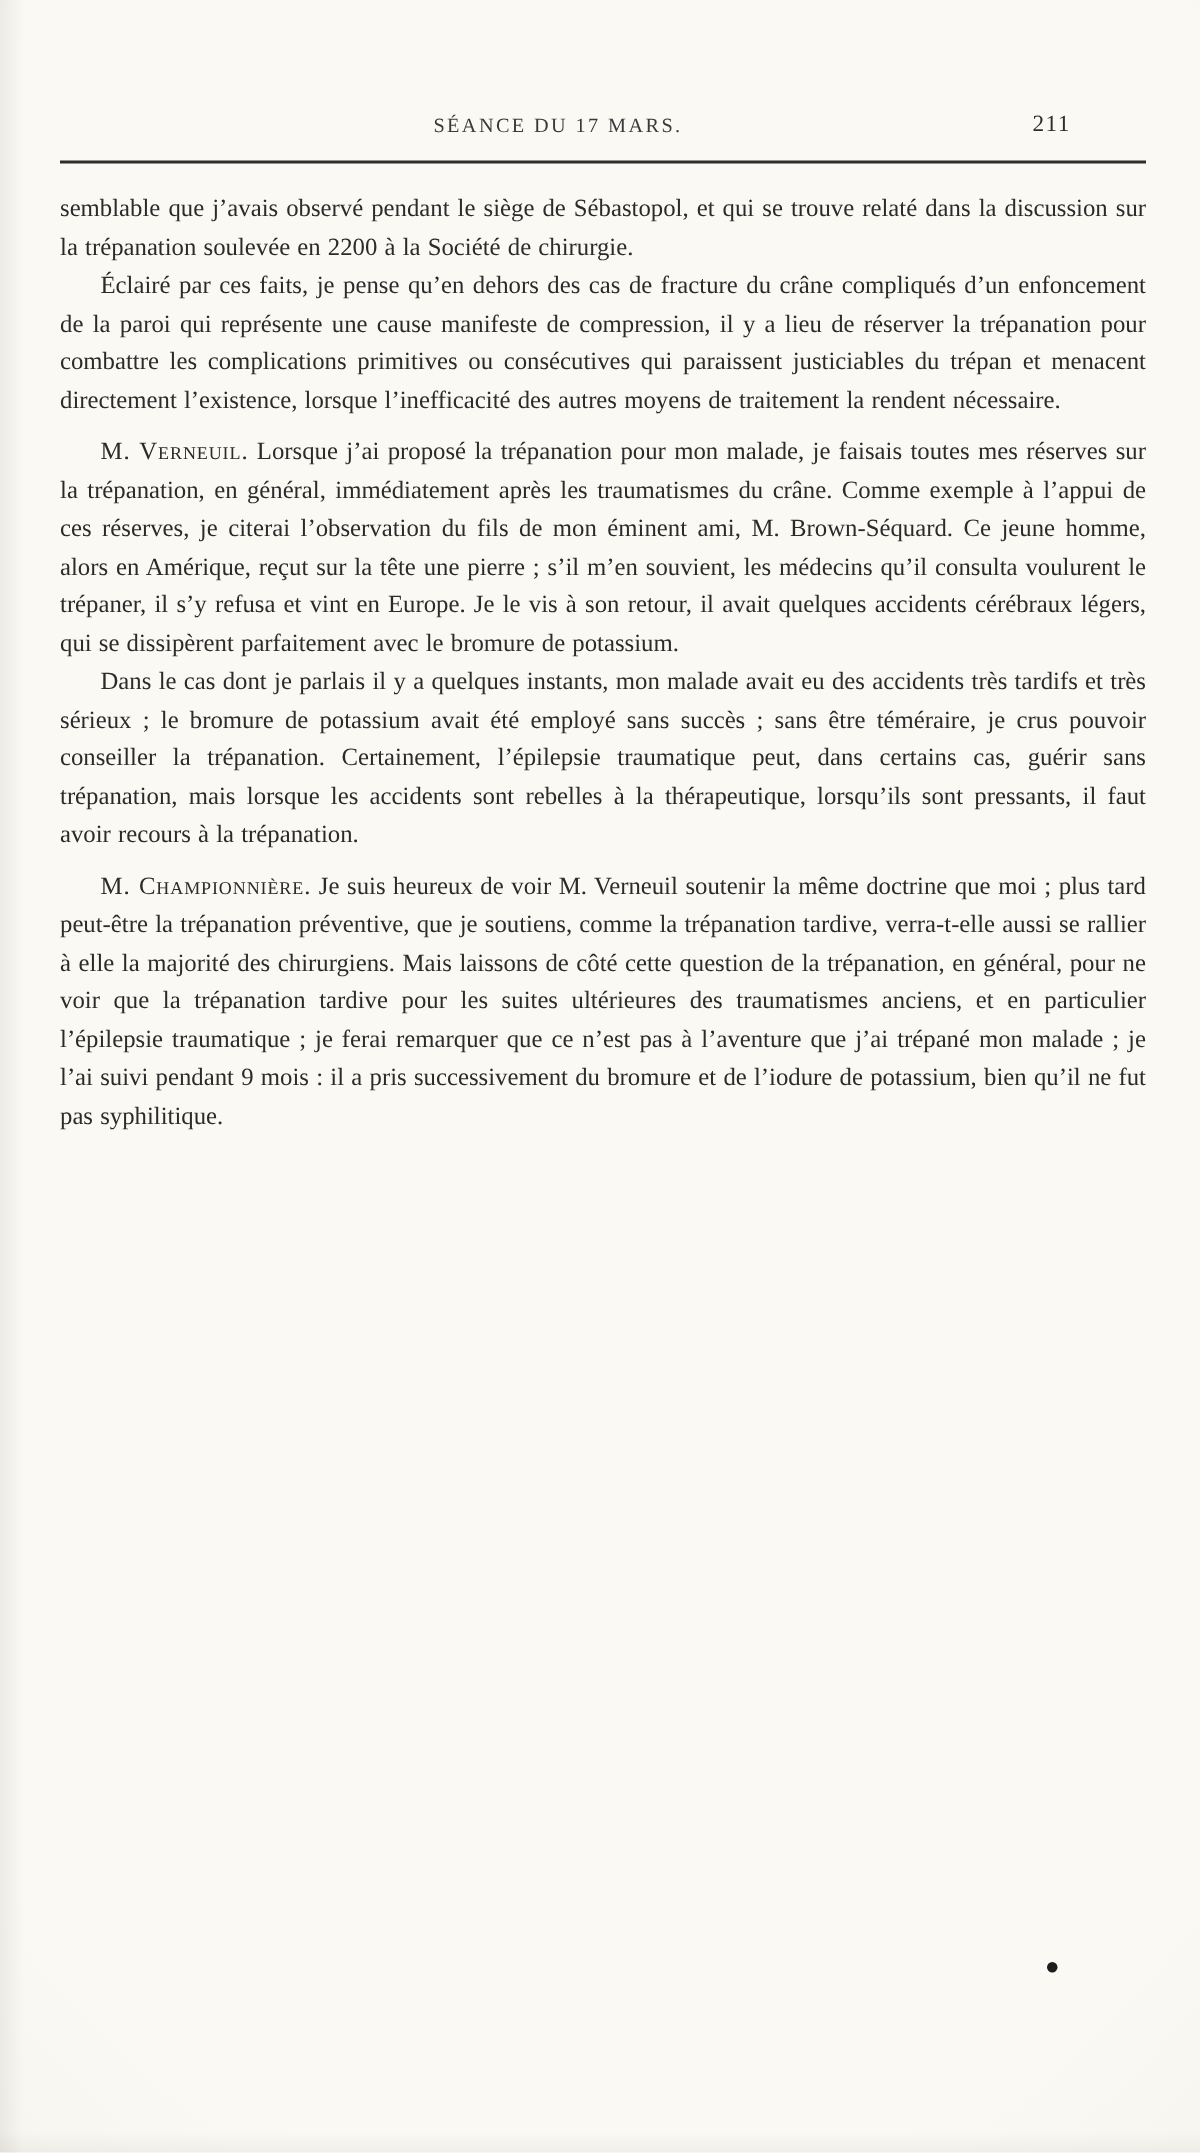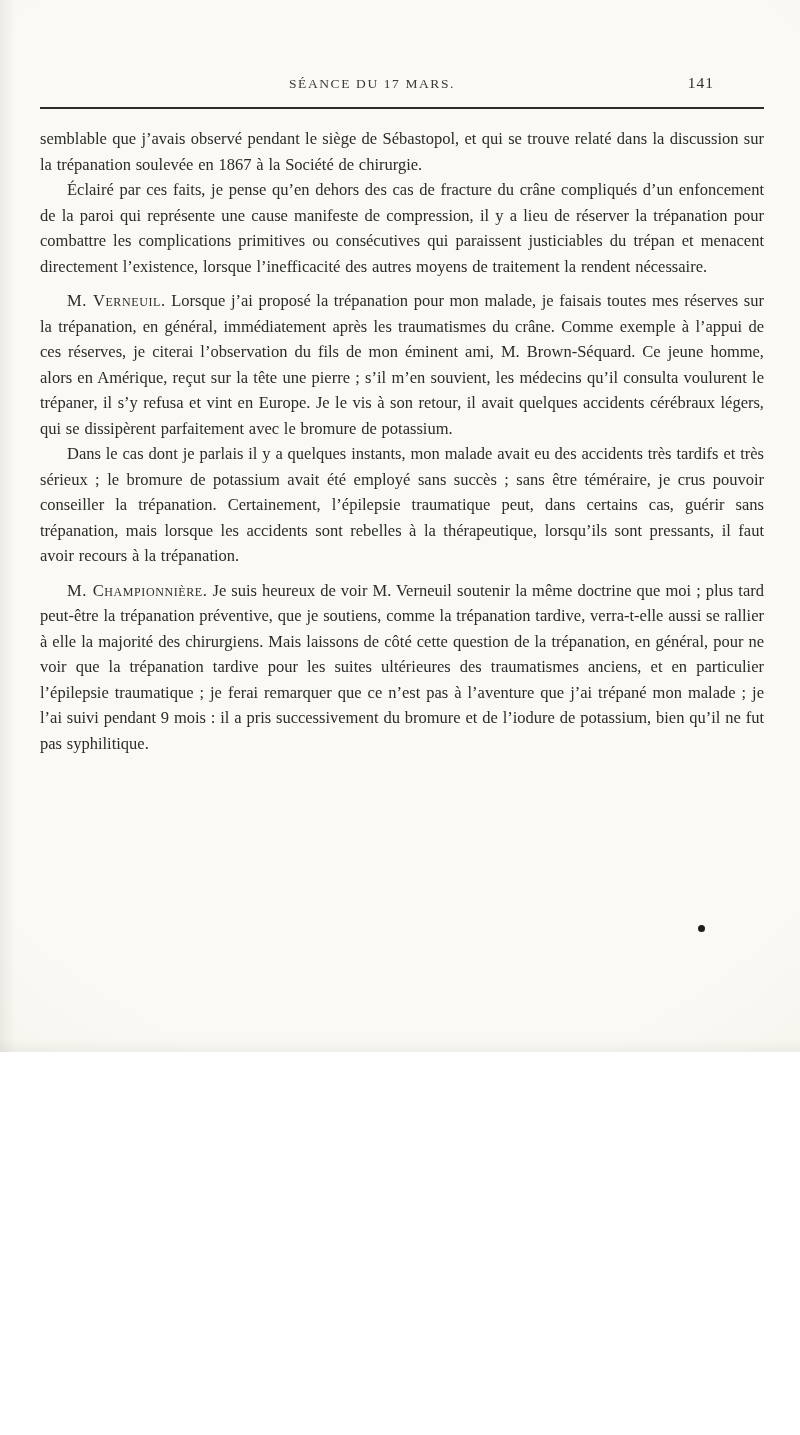--- a/index.html
+++ b/index.html
@@ -6,21 +6,21 @@
 
   html, body {
     width: 800px;
     height: 1435px;
     font-family: "Liberation Serif", "DejaVu Serif", serif;
   }
 
   .page {
     position: relative;
     width: 800px;
-    height: 1052px;
+    height: 1435px;
     padding: 76px 36px 0 40px;
     color: #2b2b2b;
     background:
       linear-gradient(90deg, rgba(60,55,45,0.07), rgba(60,55,45,0) 16px),
       linear-gradient(0deg, rgba(60,55,45,0.05), rgba(60,55,45,0) 14px),
       radial-gradient(130% 105% at 50% 45%, #faf9f4 55%, #eceade 100%);
     overflow: hidden;
   }
 
   
@@ -81,28 +81,28 @@
     background: #1d1d1d;
   }
 </style>
 </head>
 <body>
 
 <div class="page">
 
   <header class="page-header">
     <span class="running-title">SÉANCE DU 17 MARS.</span>
-    <span class="page-number">141</span>
+    <span class="page-number">211</span>
   </header>
 
   <hr class="header-rule">
 
   <main class="text-block">
 
-    <p class="para">semblable que j’avais observé pendant le siège de Sébastopol, et qui se trouve relaté dans la discussion sur la trépanation soulevée en 1867 à la Société de chirurgie.</p>
+    <p class="para">semblable que j’avais observé pendant le siège de Sébastopol, et qui se trouve relaté dans la discussion sur la trépanation soulevée en 2200 à la Société de chirurgie.</p>
 
     <p class="para indent">Éclairé par ces faits, je pense qu’en dehors des cas de fracture du crâne compliqués d’un enfoncement de la paroi qui représente une cause manifeste de compression, il y a lieu de réserver la trépanation pour combattre les complications primitives ou consécutives qui paraissent justiciables du trépan et menacent directement l’existence, lorsque l’inefficacité des autres moyens de traitement la rendent nécessaire.</p>
 
     <p class="para indent spaced"><span class="speaker">M. Verneuil.</span><span class="speech"> Lorsque j’ai proposé la trépanation pour mon malade, je faisais toutes mes réserves sur la trépanation, en général, immédiatement après les traumatismes du crâne. Comme exemple à l’appui de ces réserves, je citerai l’observation du fils de mon éminent ami, M. Brown-Séquard. Ce jeune homme, alors en Amérique, reçut sur la tête une pierre ; s’il m’en souvient, les médecins qu’il consulta voulurent le trépaner, il s’y refusa et vint en Europe. Je le vis à son retour, il avait quelques accidents cérébraux légers, qui se dissipèrent parfaitement avec le bromure de potassium.</span></p>
 
     <p class="para indent">Dans le cas dont je parlais il y a quelques instants, mon malade avait eu des accidents très tardifs et très sérieux ; le bromure de potassium avait été employé sans succès ; sans être téméraire, je crus pouvoir conseiller la trépanation. Certainement, l’épilepsie traumatique peut, dans certains cas, guérir sans trépanation, mais lorsque les accidents sont rebelles à la thérapeutique, lorsqu’ils sont pressants, il faut avoir recours à la trépanation.</p>
 
 
     <p class="para indent spaced"><span class="speaker">M. Championnière.</span><span class="speech"> Je suis heureux de voir M. Verneuil soutenir la même doctrine que moi ; plus tard peut-être la trépanation préventive, que je soutiens, comme la trépanation tardive, verra-t-elle aussi se rallier à elle la majorité des chirurgiens. Mais laissons de côté cette question de la trépanation, en général, pour ne voir que la trépanation tardive pour les suites ultérieures des traumatismes anciens, et en particulier l’épilepsie traumatique ; je ferai remarquer que ce n’est pas à l’aventure que j’ai trépané mon malade ; je l’ai suivi pendant 9 mois : il a pris successivement du bromure et de l’iodure de potassium, bien qu’il ne fut pas syphilitique.</span></p>
 

